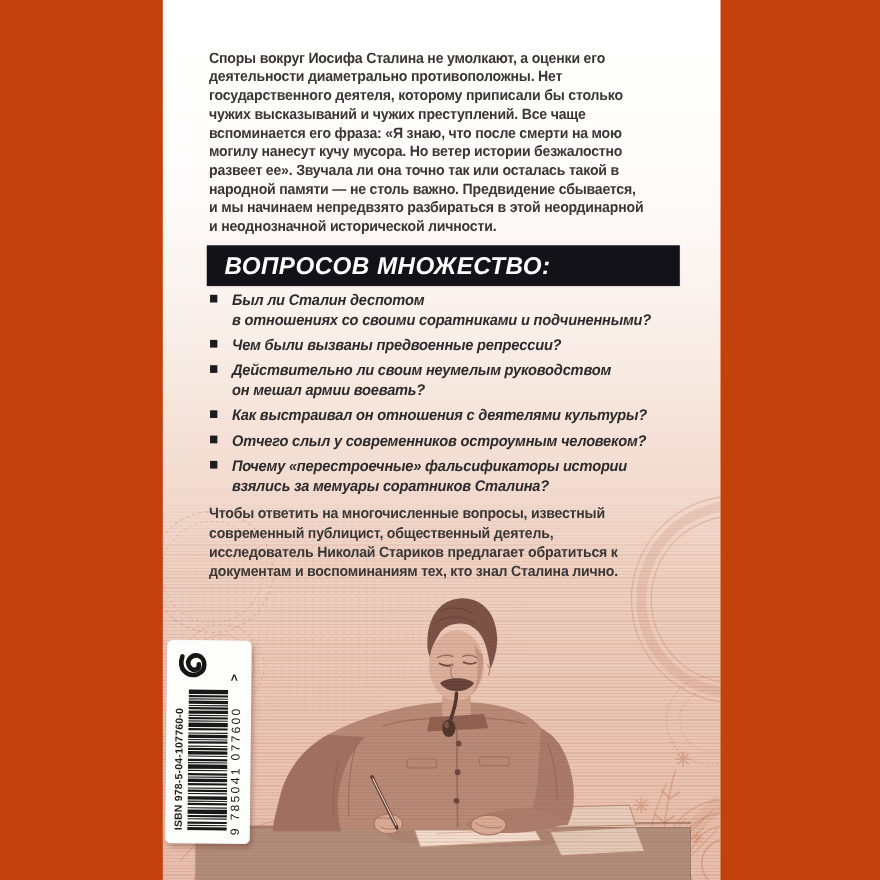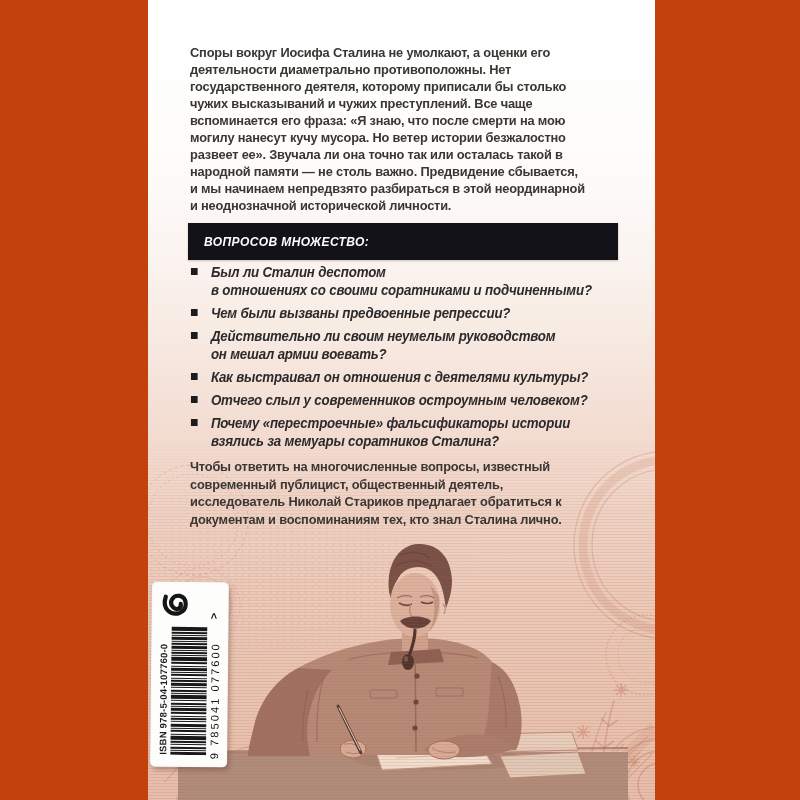--- a/index.html
+++ b/index.html
@@ -21,21 +21,21 @@
           -webkit-mask-image:linear-gradient(180deg, transparent 0 54%, rgba(0,0,0,.75) 64%, #000 76%);
           mask-image:linear-gradient(180deg, transparent 0 54%, rgba(0,0,0,.75) 64%, #000 76%);}
   
   .condense{transform:scaleX(.95);transform-origin:0 0;}
   .intro{position:absolute;left:42px;top:44px;width:446px;margin:0;
          font-weight:700;font-size:13.5px;line-height:17px;letter-spacing:-.2px;
          color:#3a3634;white-space:pre-line;}
   .banner{position:absolute;left:40px;top:223px;width:430px;height:37px;background:#121218;
           display:flex;align-items:center;box-shadow:0 1px 2px rgba(60,30,25,.25);}
   .banner span{padding-left:16px;color:#ffffff;font-style:italic;font-weight:700;
-               font-size:12px;letter-spacing:.4px;white-space:nowrap;}
+               font-size:22px;letter-spacing:.4px;white-space:nowrap;}
   .questions{position:absolute;left:42px;top:263px;width:452px;margin:0;padding:0;list-style:none;}
   .questions li{position:relative;padding-left:22px;margin-bottom:5px;
                 font-style:italic;font-weight:700;font-size:14px;line-height:18px;
                 letter-spacing:-.2px;color:#2d2a2b;white-space:pre-line;}
   .questions li::before{content:"";position:absolute;left:1px;top:5px;width:7px;height:7px;background:#1c1b1d;}
   .closing{position:absolute;left:42px;top:458px;width:446px;margin:0;
            font-weight:700;font-size:13.5px;line-height:17.5px;letter-spacing:-.2px;
            color:#3a3634;white-space:pre-line;}
   
   .sticker{position:absolute;left:3px;top:582px;width:77px;height:185px;background:#fdfdfc;

